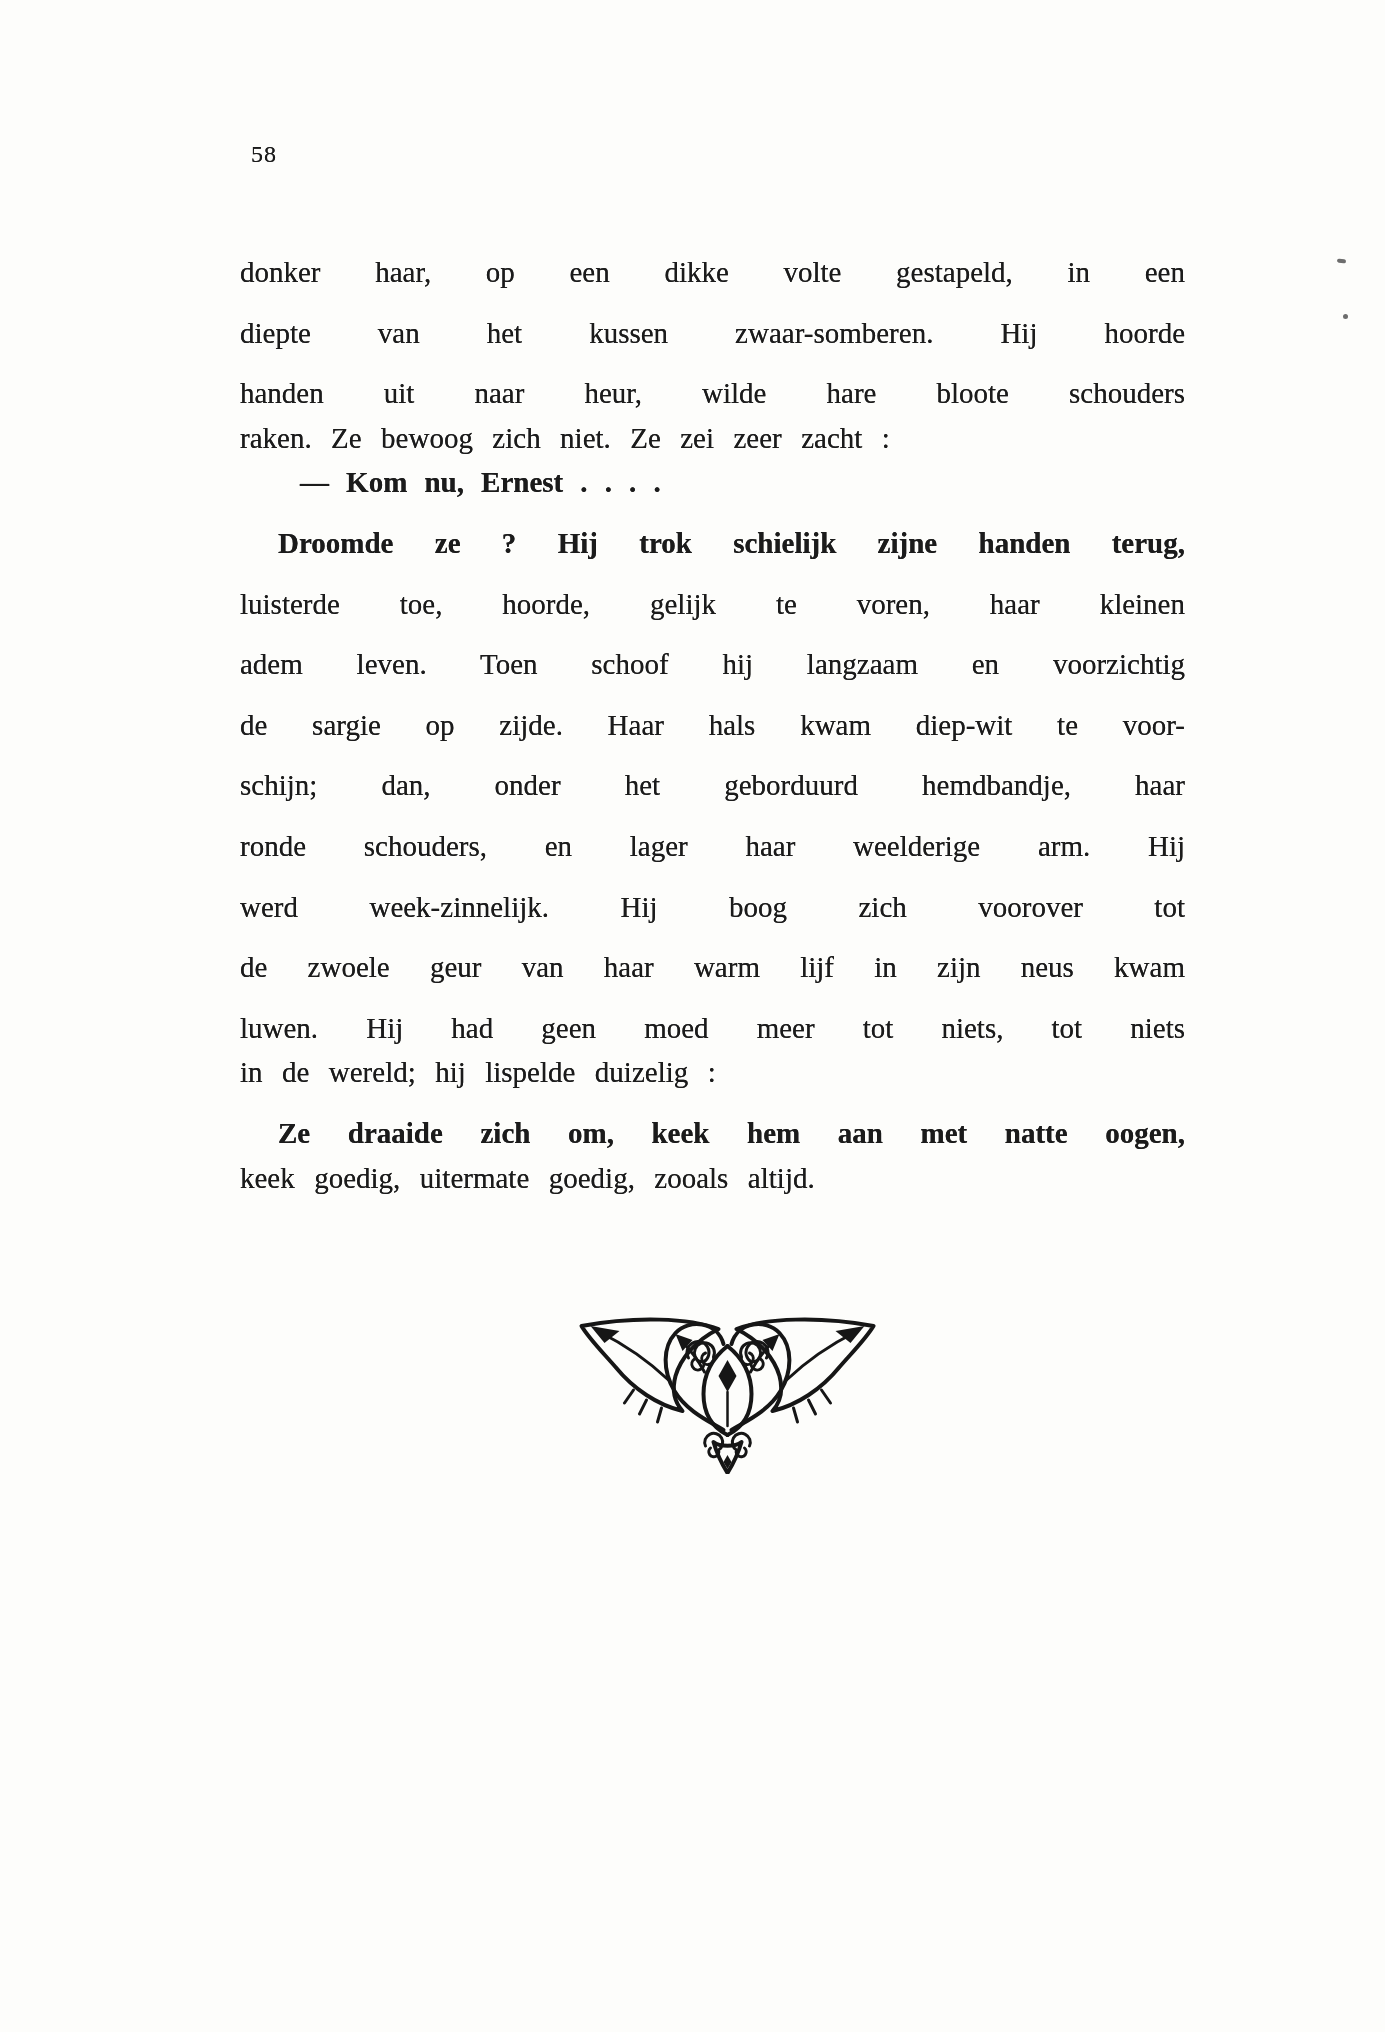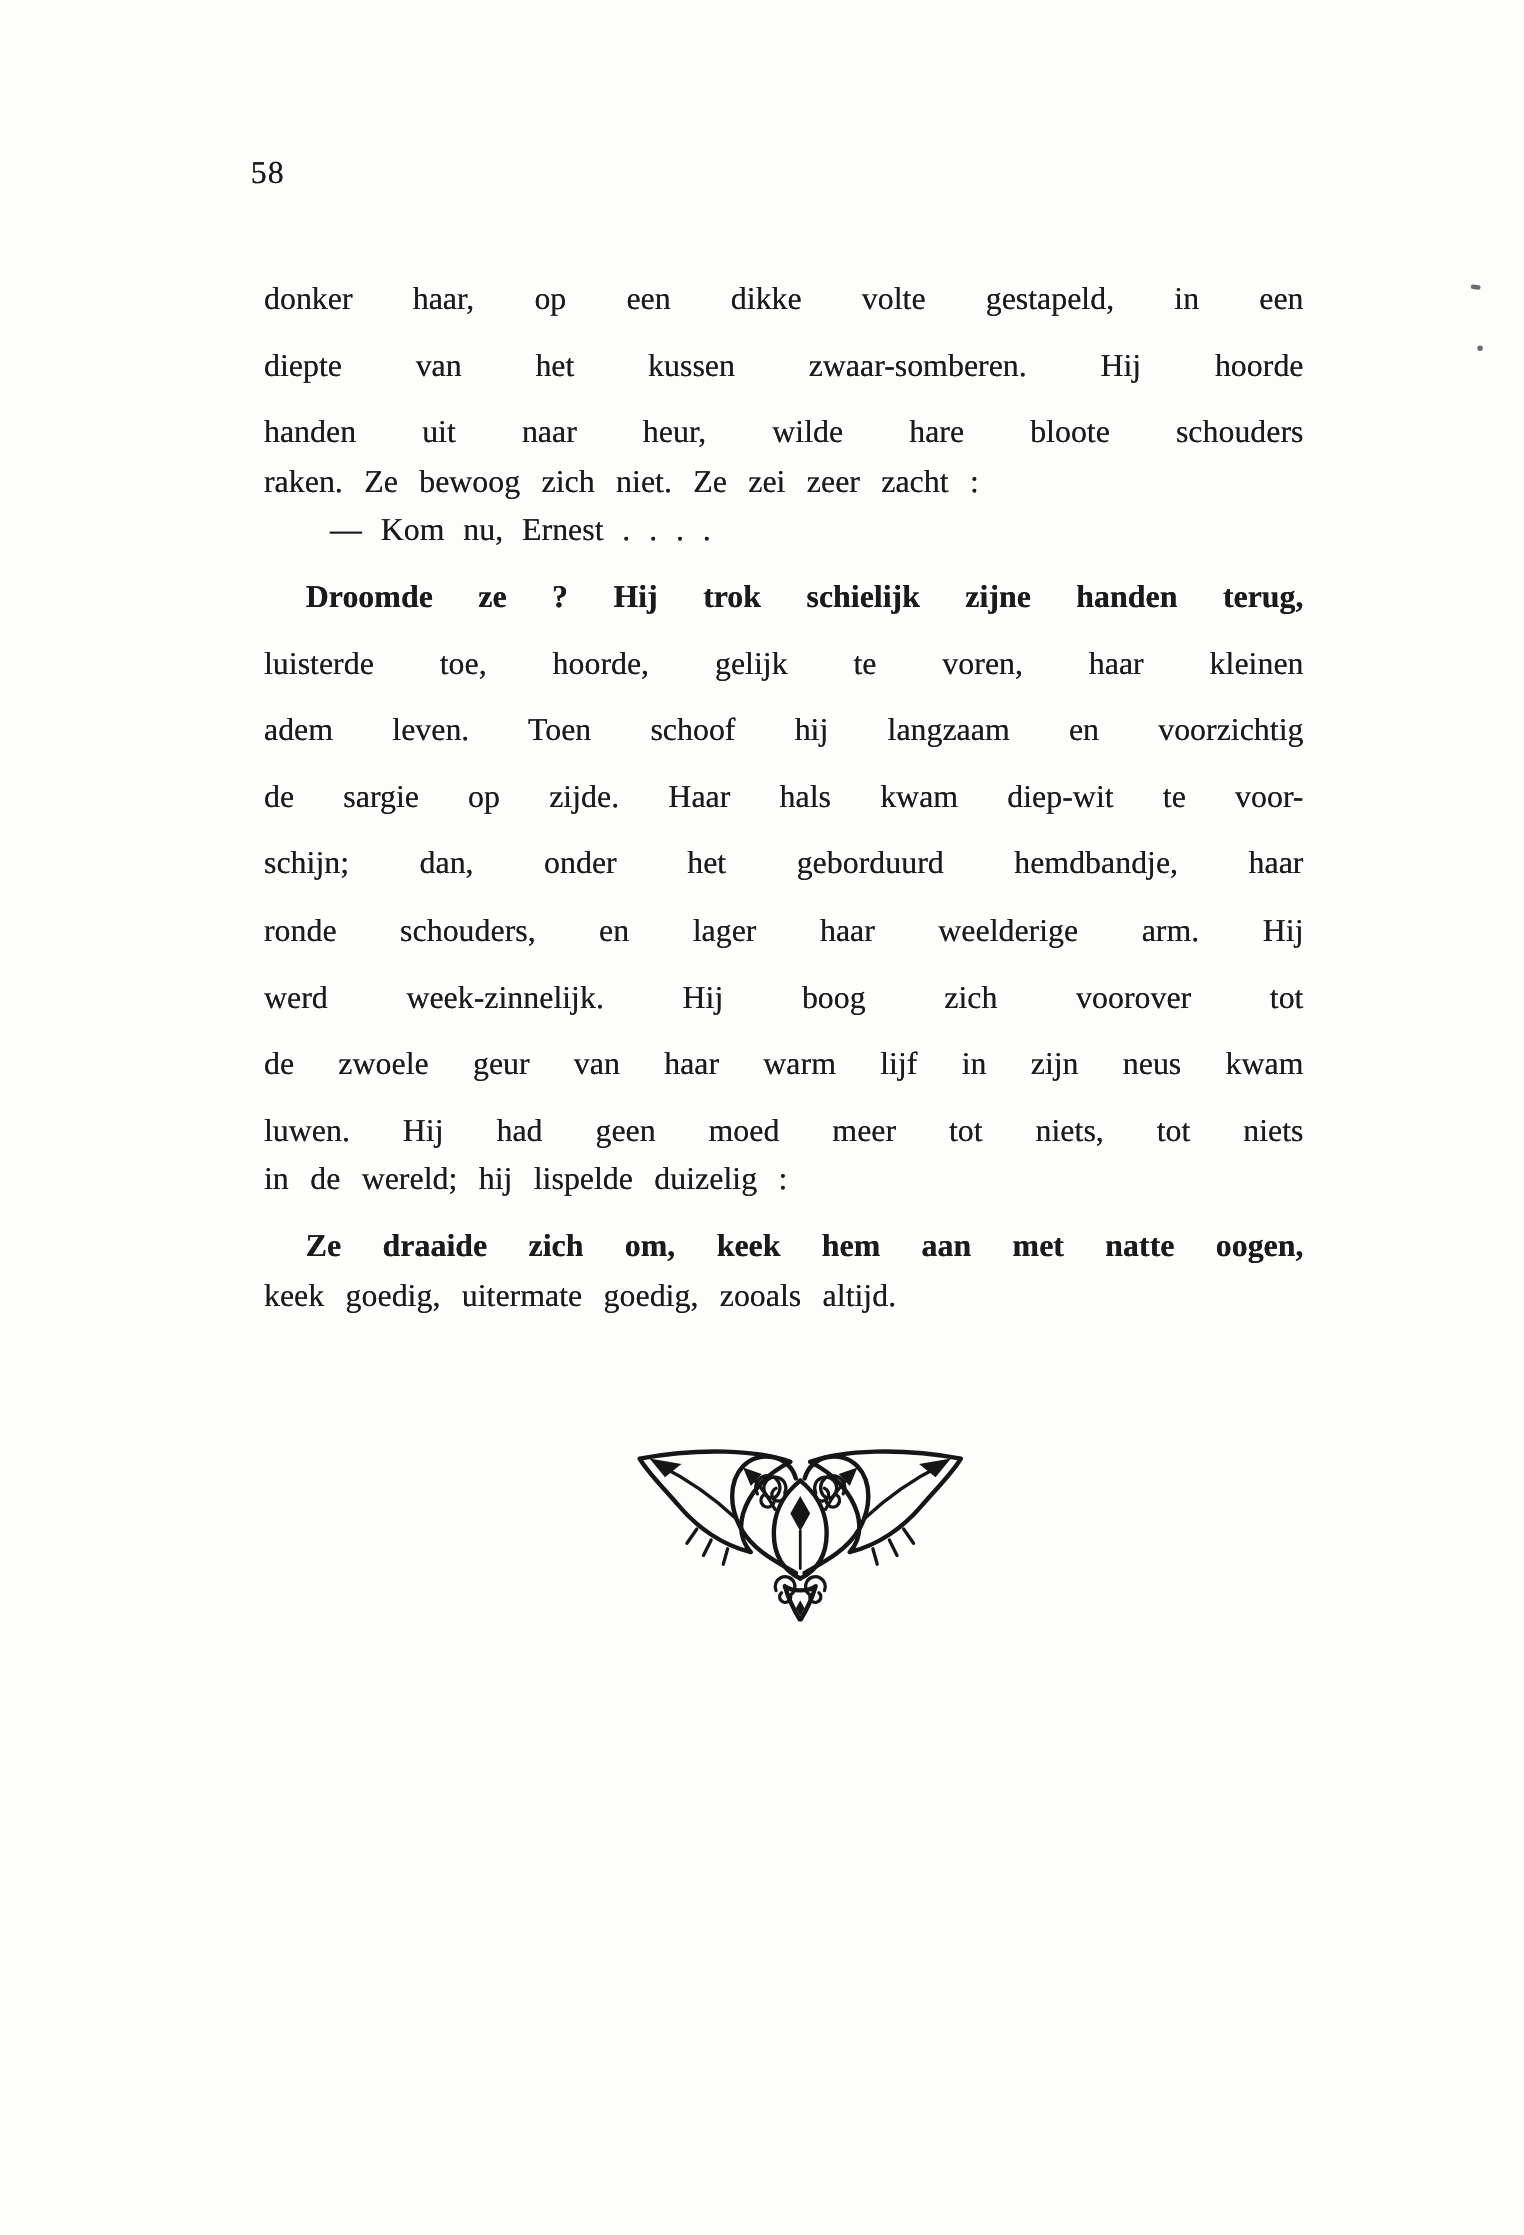--- a/index.html
+++ b/index.html
@@ -5,36 +5,36 @@
   html,body { margin:0; padding:0; }
   body {
     width:1385px; height:2032px;
     background:#fdfdfb;
     position:relative;
     font-family:"Liberation Serif","DejaVu Serif",serif;
     color:#1b1b1b;
     overflow:hidden;
   }
   .pagenum {
-    position:absolute; left:228px; top:141px;
-    font-size:29px; letter-spacing:1px;
+    position:absolute; left:251px; top:141px;
+    font-size:24px; letter-spacing:1px;
     text-shadow:0 0 0.6px rgba(20,20,20,0.85);
   }
   .text {
     position:absolute; left:240px; top:234px; width:945px;
     font-size:29px; line-height:44.6px;
   }
   .line {
     word-spacing:0.16em;
     text-shadow:0 0 0.6px rgba(20,20,20,0.85);
   }
   .just  { text-align:justify; text-align-last:justify;margin-top:16px; }
   .plain { word-spacing:0.42em; }
   .ind   { text-indent:38px;font-weight:bold; }
-  .ind2  { text-indent:60px; word-spacing:0.34em; }
+  .ind2  { text-indent:60px; word-spacing:0.34em;font-weight:bold; }
   .ornament { position:absolute; left:577px; top:1314px; }
   .speck { position:absolute; background:#6d6d6d; }
   .speck-dash { left:1337px; top:259px; width:9px; height:4px; border-radius:2px; transform:rotate(8deg); }
   .speck-dot  { left:1343px; top:314px; width:5px; height:5px; border-radius:50%; }
 </style>
 </head>
 <body>
 
 <div class="pagenum">58</div>
 

